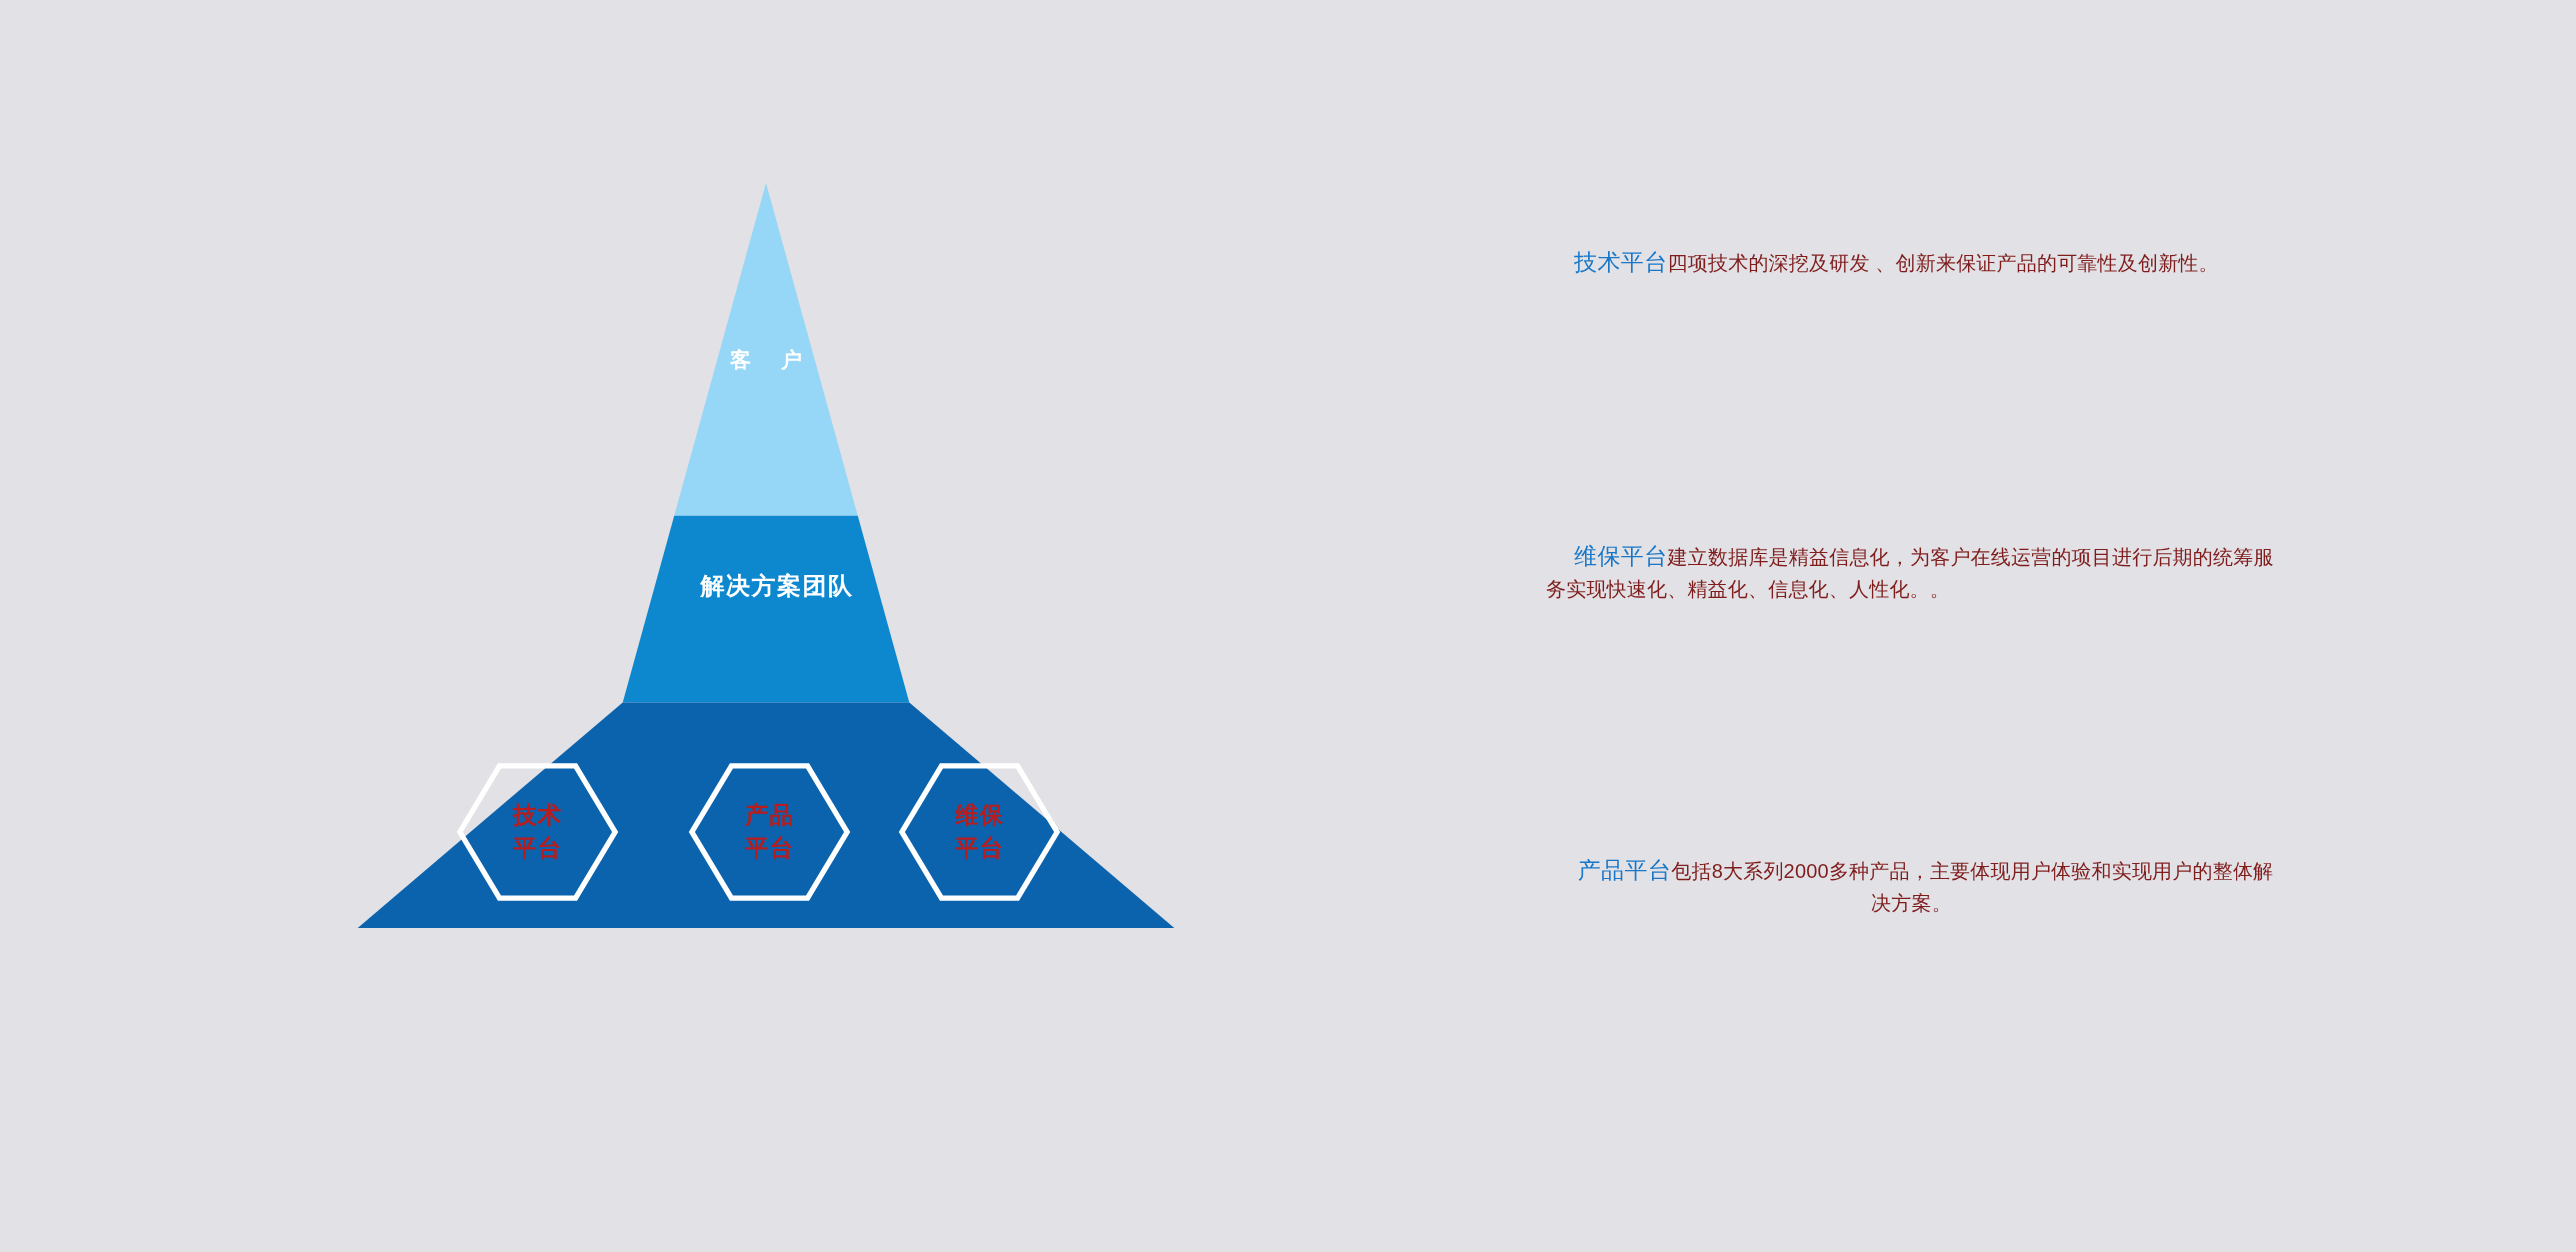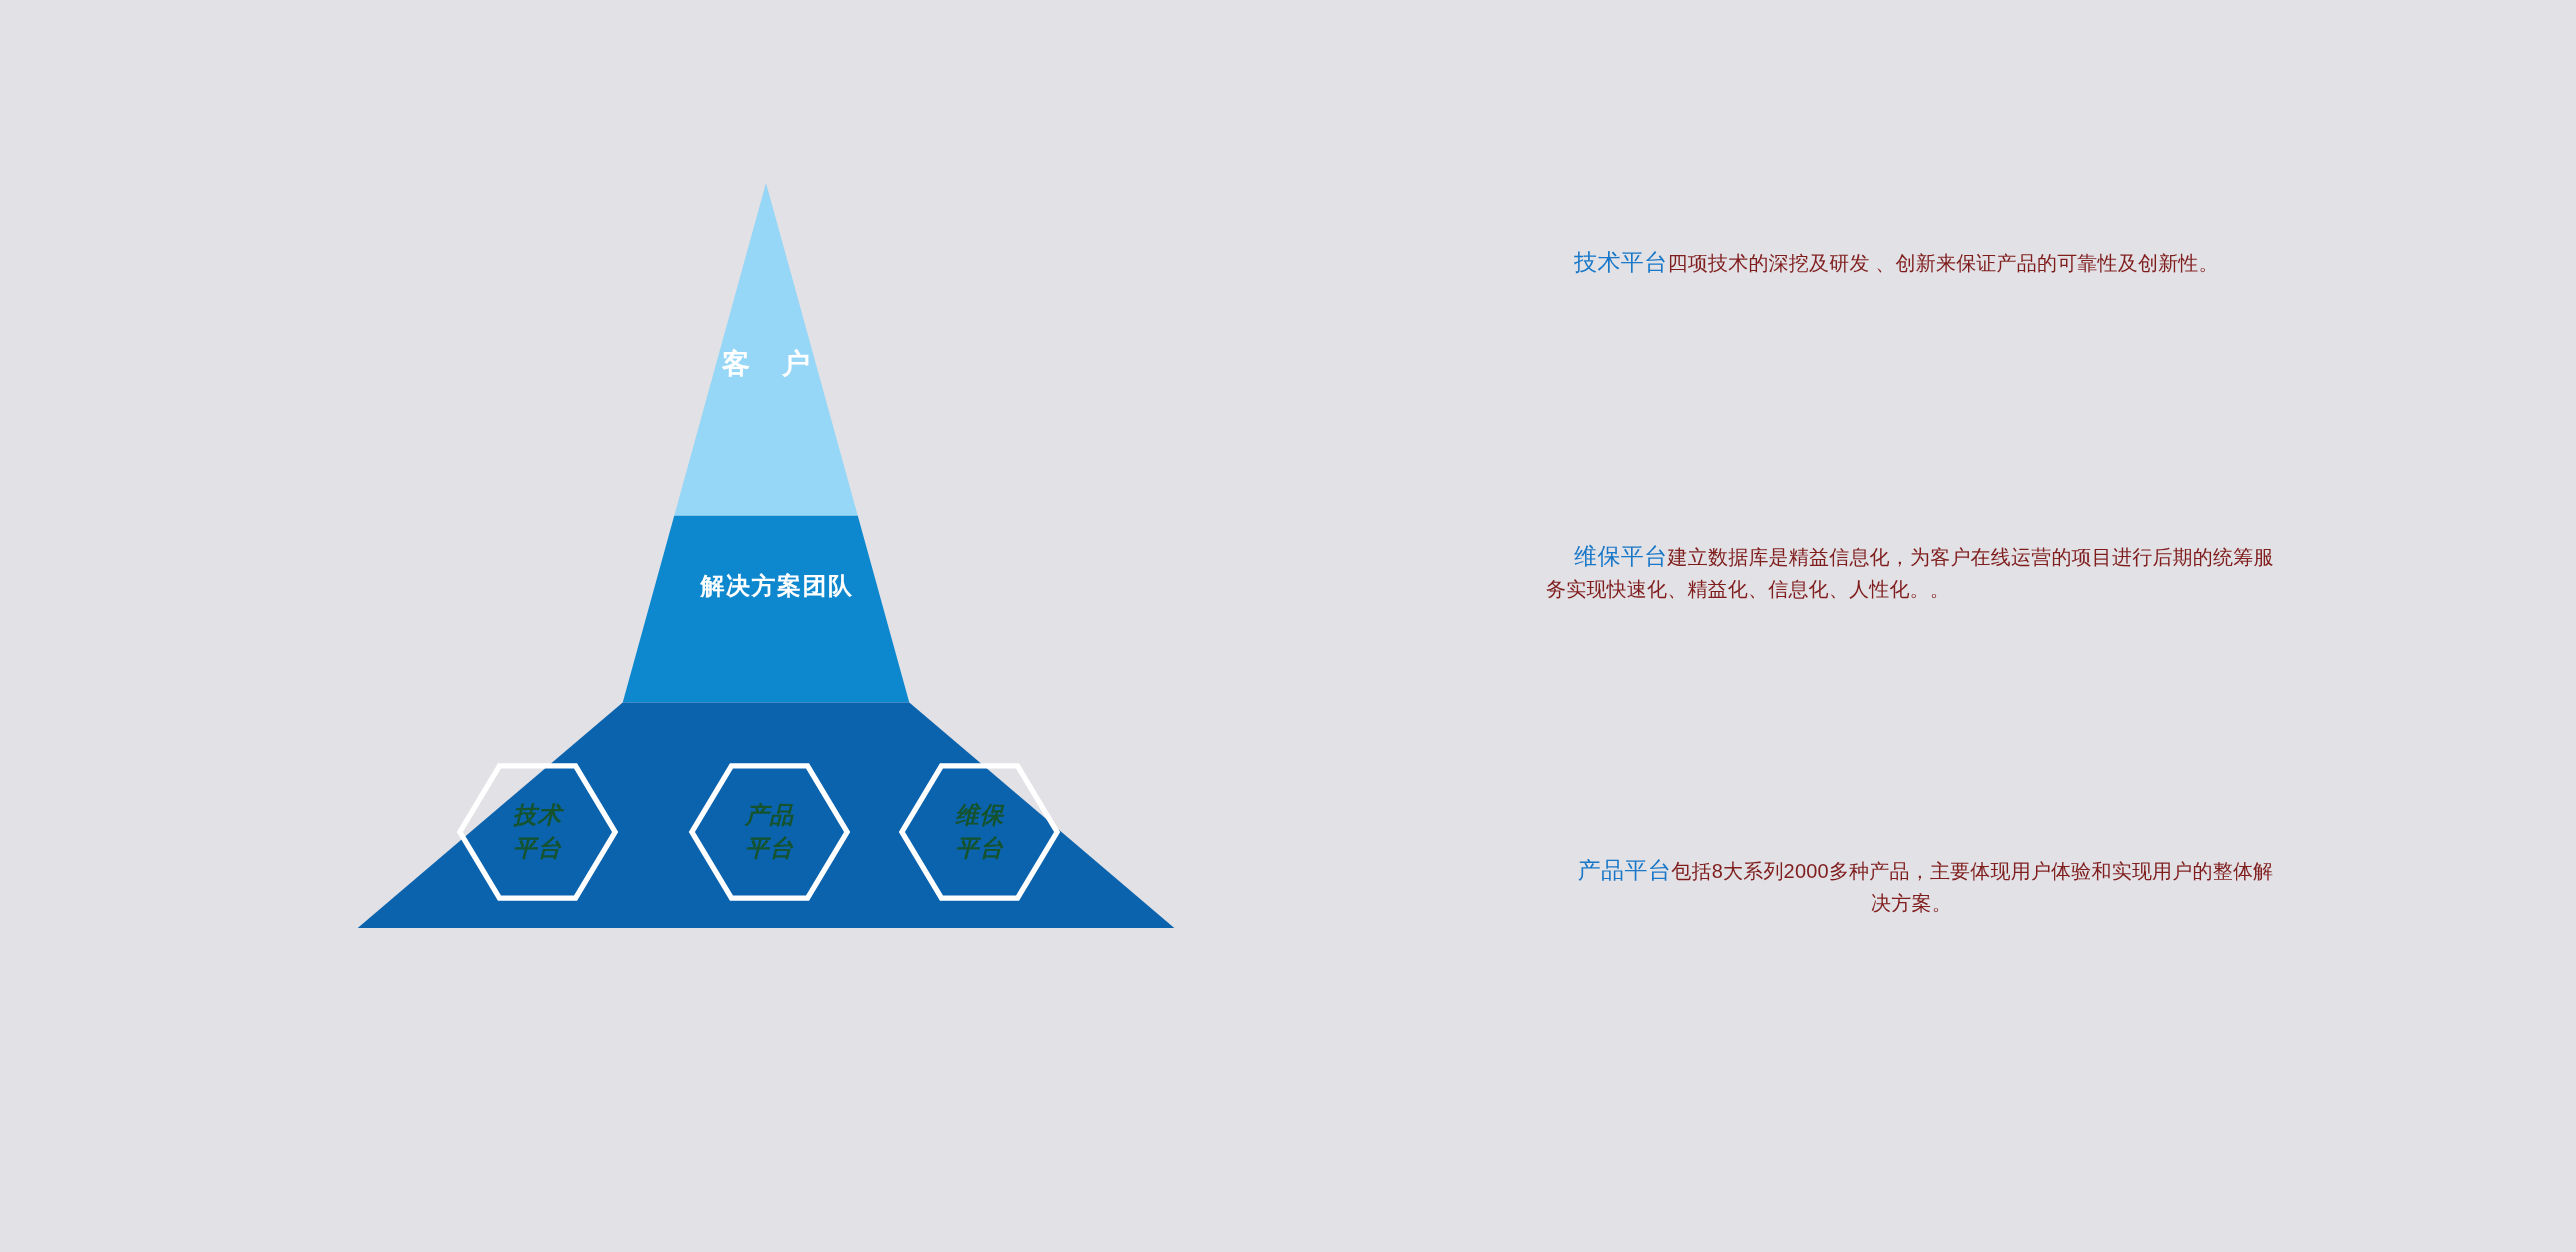--- a/index.html
+++ b/index.html
@@ -46,21 +46,21 @@
     font-weight: bold;
     white-space: nowrap;
     line-height: 1.22;
     pointer-events: none;
   }
 
   #tier-label-top {
     left: 0;
     top: 187px;
     width: 876px;
-    font-size: 28px;
+    font-size: 21px;
     letter-spacing: 12.2px;
     text-indent: 12.2px;
   }
   #tier-label-top .tier-line { display: block; }
 
   #tier-label-middle {
     left: 11px;
     top: 411px;
     width: 876px;
     font-size: 24px;
@@ -84,28 +84,27 @@
   .hex-label {
     position: absolute;
     left: 0;
     top: 0;
     width: 163px;
     height: 140px;
     display: flex;
     flex-direction: column;
     align-items: center;
     justify-content: center;
-    color: #14532d;
+    color: #b91c1c;
     font-weight: bold;
     font-size: 23.6px;
     line-height: 1.42;
     letter-spacing: 0.8px;
     white-space: nowrap;
     pointer-events: none;
-    font-style: italic;
   }
   #hex-tech  { left: 128px; top: 602px; }
   #hex-prod  { left: 360px; top: 602px; text-align: center; }
   #hex-maint { left: 570px; top: 602px; }
 
   
   #descriptions {
     position: absolute;
     left: 1546px;
     top: 225px;

